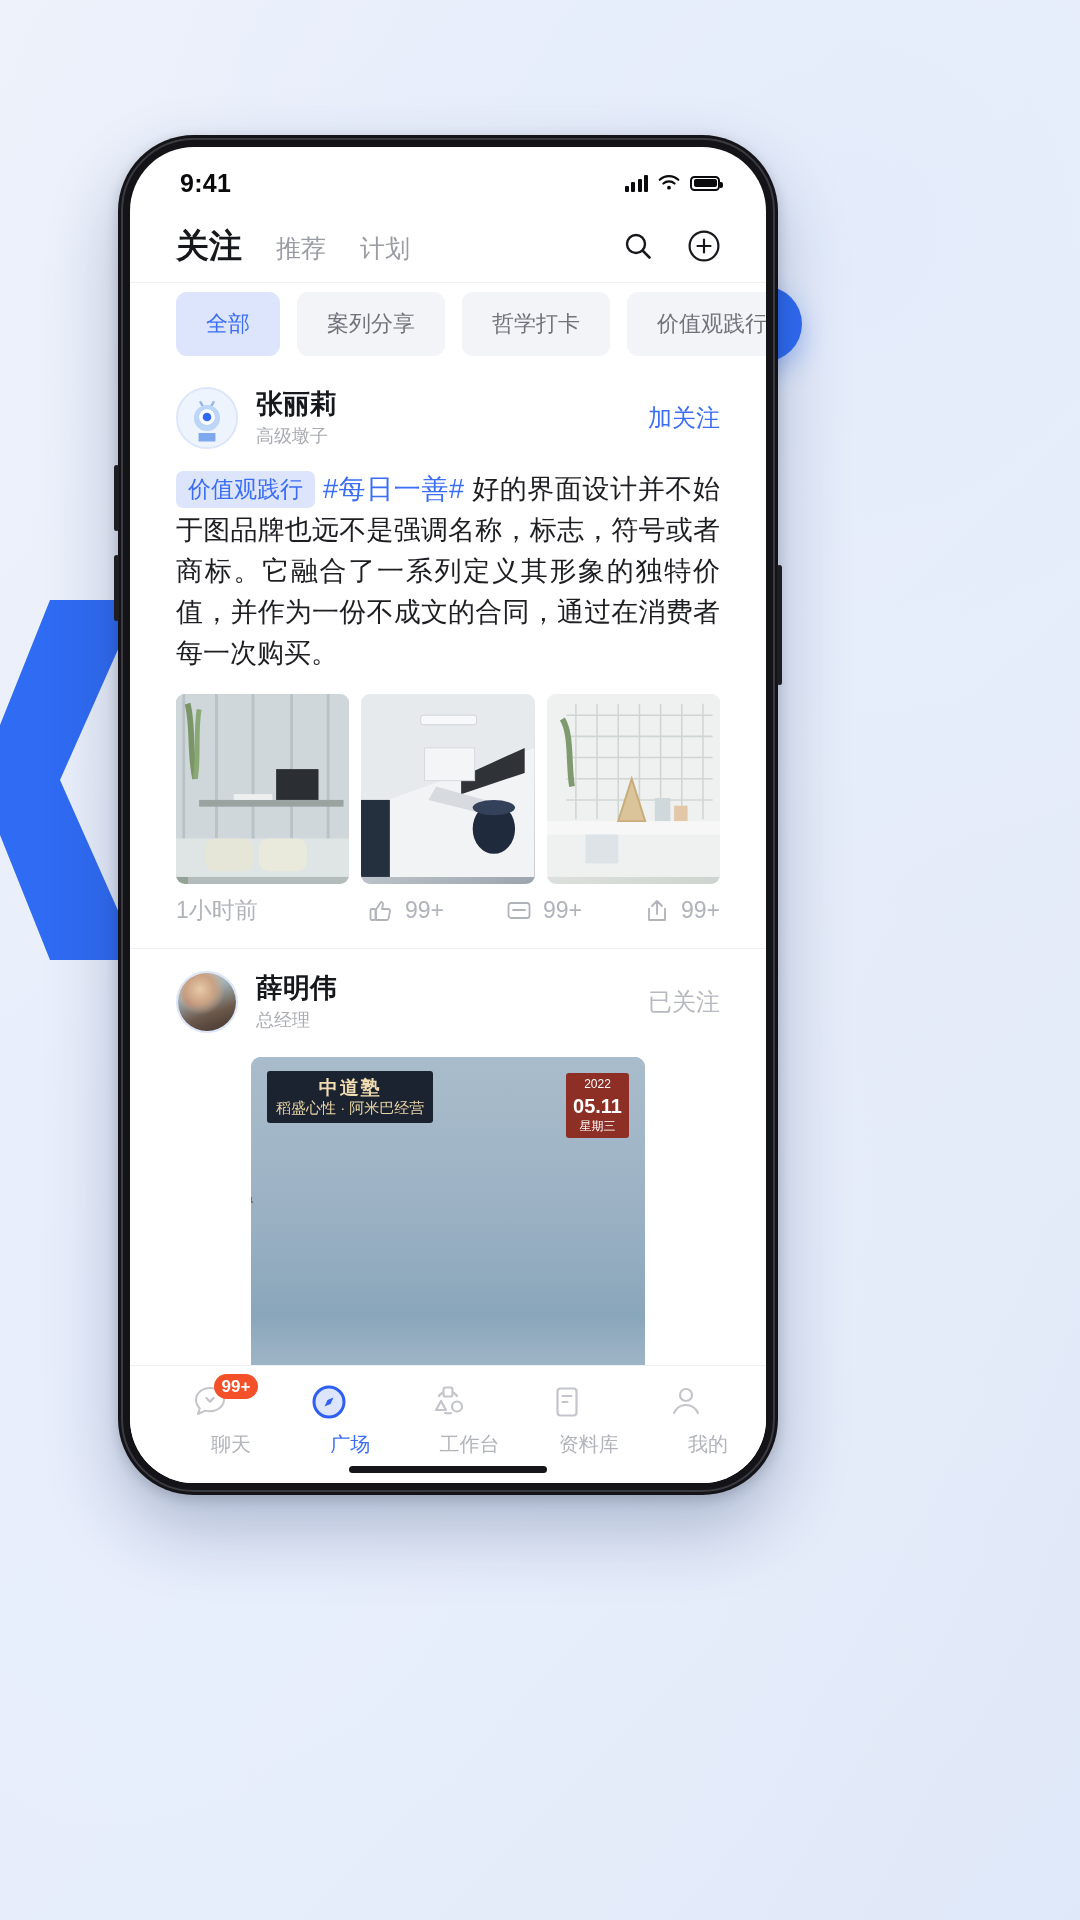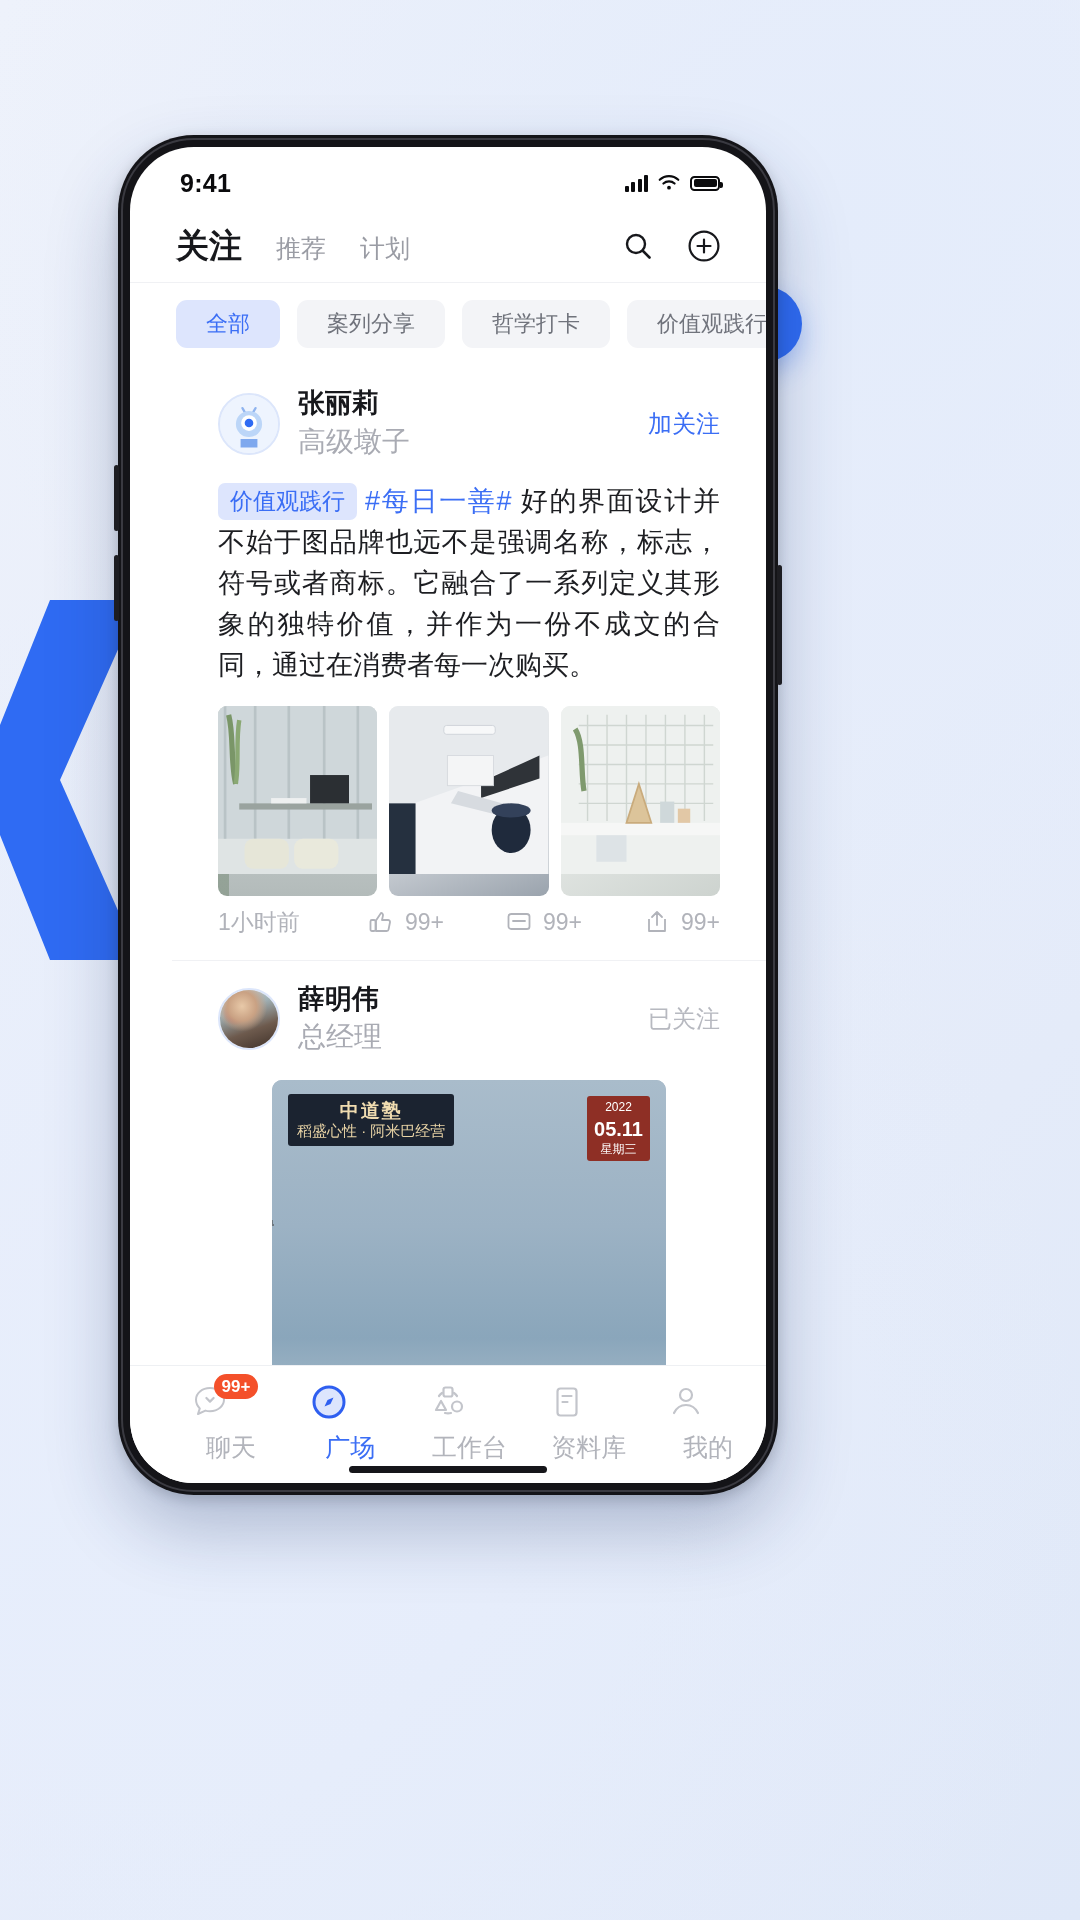--- a/index.html
+++ b/index.html
@@ -83,46 +83,46 @@
   .tab.active{ color:#17181c; font-size:33px; font-weight:700; }
   .topicons{ display:flex; align-items:center; gap:26px; }
   .icon-btn{ width:40px; height:40px; display:flex; align-items:center; justify-content:center; }
 
   
   .chips{
     flex:0 0 82px; display:flex; align-items:center; gap:17px;
     padding:0 0 0 46px; overflow:hidden;
   }
   .chip{
-    flex:0 0 auto; height:48px; padding:0 30px; border-radius:11px;
+    flex:0 0 auto; height:64px; padding:0 30px; border-radius:11px;
     background:#f3f4f7; color:#70737c; font-size:22px;
     display:flex; align-items:center; justify-content:center; white-space:nowrap;
   }
   .chip.active{ background:#dde5fd; color:#3b6ef5; }
 
   
-  .feed{ flex:1 1 auto; overflow:hidden;margin-left:42px; }
+  .feed{ flex:1 1 auto; overflow:hidden; }
   .post{ padding:0 46px; }
   .post + .post{ border-top:1px solid #f0f1f4; }
 
   .post-head{ display:flex; align-items:center; padding:22px 0 6px; }
   .avatar{
     width:62px; height:62px; border-radius:50%; flex:0 0 62px;
     border:2px solid #dce6fb; overflow:hidden; position:relative; background:#eef3fd;
   }
   .avatar svg, .avatar .photo{ width:100%; height:100%; display:block; }
   .photo{
     background:
       radial-gradient(circle at 38% 28%, #e8c9a8 0%, #c9a183 26%, rgba(201,161,131,0) 46%),
       radial-gradient(circle at 26% 40%, #c2332c 0%, rgba(194,51,44,0) 22%),
       linear-gradient(160deg,#cfd8dc 0%,#9fb0b5 34%,#6d5a4d 66%,#3f3129 100%);
   }
   .who{ margin-left:18px; flex:1; min-width:0; }
   .who .name{ font-size:27px; font-weight:700; color:#17181c; line-height:1.25; }
-  .who .role{ font-size:28px; color:#a9abb3; line-height:1.35; margin-top:2px; }
+  .who .role{ font-size:18px; color:#a9abb3; line-height:1.35; margin-top:2px; }
   .follow{ font-size:24px; color:#3b6ef5; white-space:nowrap; }
   .follow.done{ color:#b7b9c0; }
 
   .post-body{
     font-size:27px; line-height:1.52; color:#1d1e22; padding:14px 0 4px;
     text-align:justify; word-break:break-all;
   }
   .tagbadge{
     display:inline-block; background:#dde5fd; color:#3b6ef5; font-size:23px;
     padding:4px 12px; border-radius:7px; margin-right:8px;
@@ -176,21 +176,21 @@
   
   .tabbar{
     flex:0 0 118px; border-top:1px solid #eef0f3; background:#fff;
     display:flex; align-items:flex-start; padding:14px 20px 0;
   }
   .navitem{
     flex:1 1 0; display:flex; flex-direction:column; align-items:center; gap:7px;
     position:relative;
   }
   .navicon{ width:44px; height:44px; position:relative; display:flex; align-items:center; justify-content:center; }
-  .navlabel{ font-size:25px; color:#b2b4bb;margin-left:43px; }
+  .navlabel{ font-size:20px; color:#b2b4bb;margin-left:43px; }
   .navitem.active .navlabel{ color:#3b6ef5; }
   .badge{
     position:absolute; left:26px; top:-6px; background:#f4502a; color:#fff;
     font-size:17px; font-weight:700; padding:2px 8px; border-radius:13px;
     line-height:1.25; white-space:nowrap;
   }
   .home-ind{
     position:absolute; left:50%; transform:translateX(-50%); bottom:10px;
     width:198px; height:7px; border-radius:4px; background:#16161a;
   }

